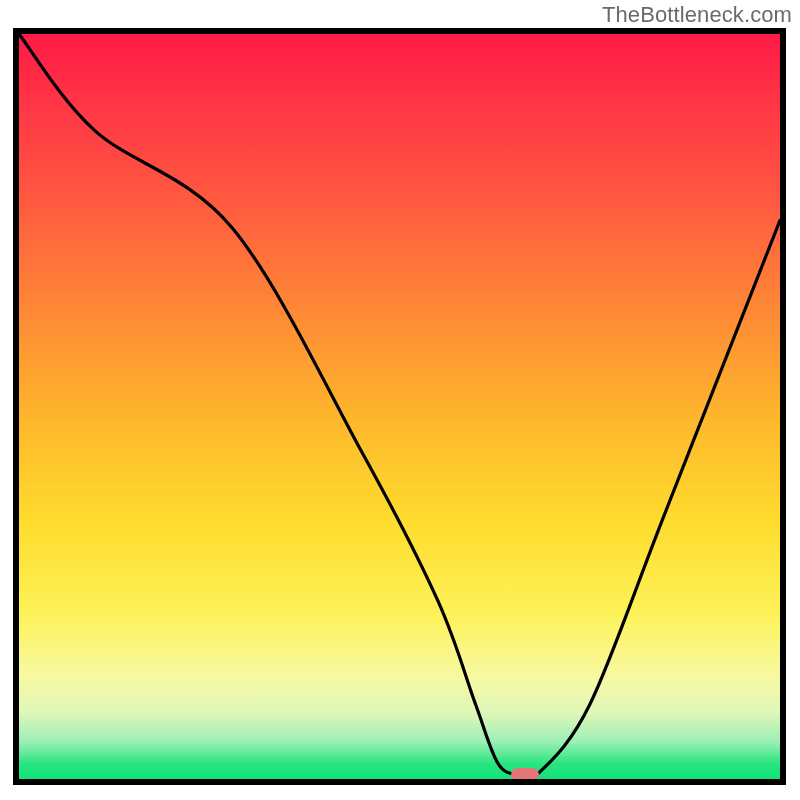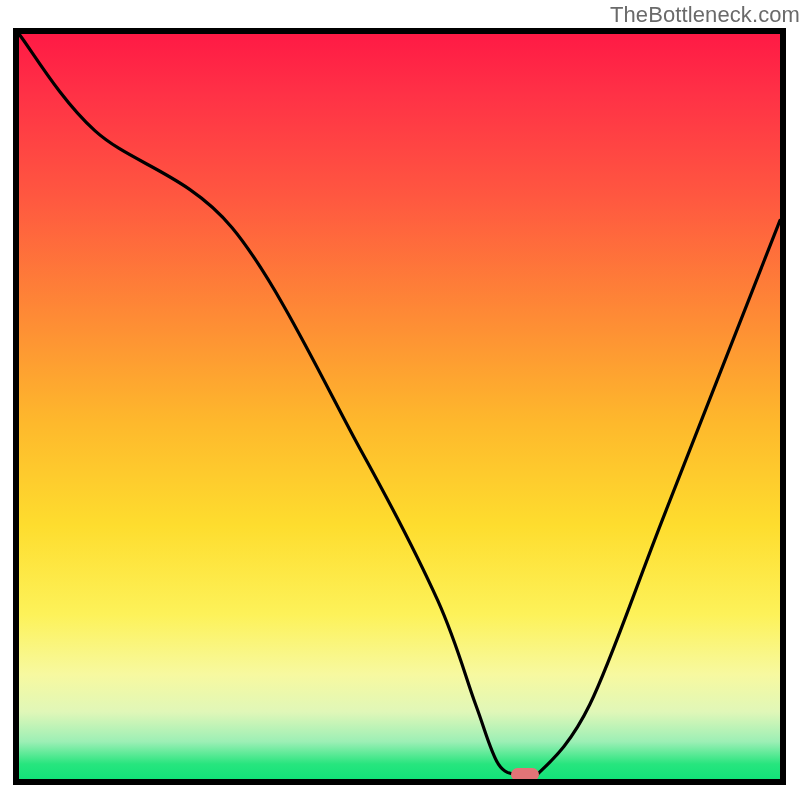--- a/index.html
+++ b/index.html
@@ -13,21 +13,21 @@
   }
   .outer {
     position: relative;
     width: 800px;
     height: 800px;
     background: #ffffff;
   }
   .watermark {
     position: absolute;
     top: 2px;
-    right: 0;
+    right: 8px;
     font-size: 22px;
     font-weight: 500;
     color: #6a6a6a;
     letter-spacing: 0.1px;
   }
   .frame {
     position: absolute;
     left: 13px;
     top: 28px;
     width: 773px;

